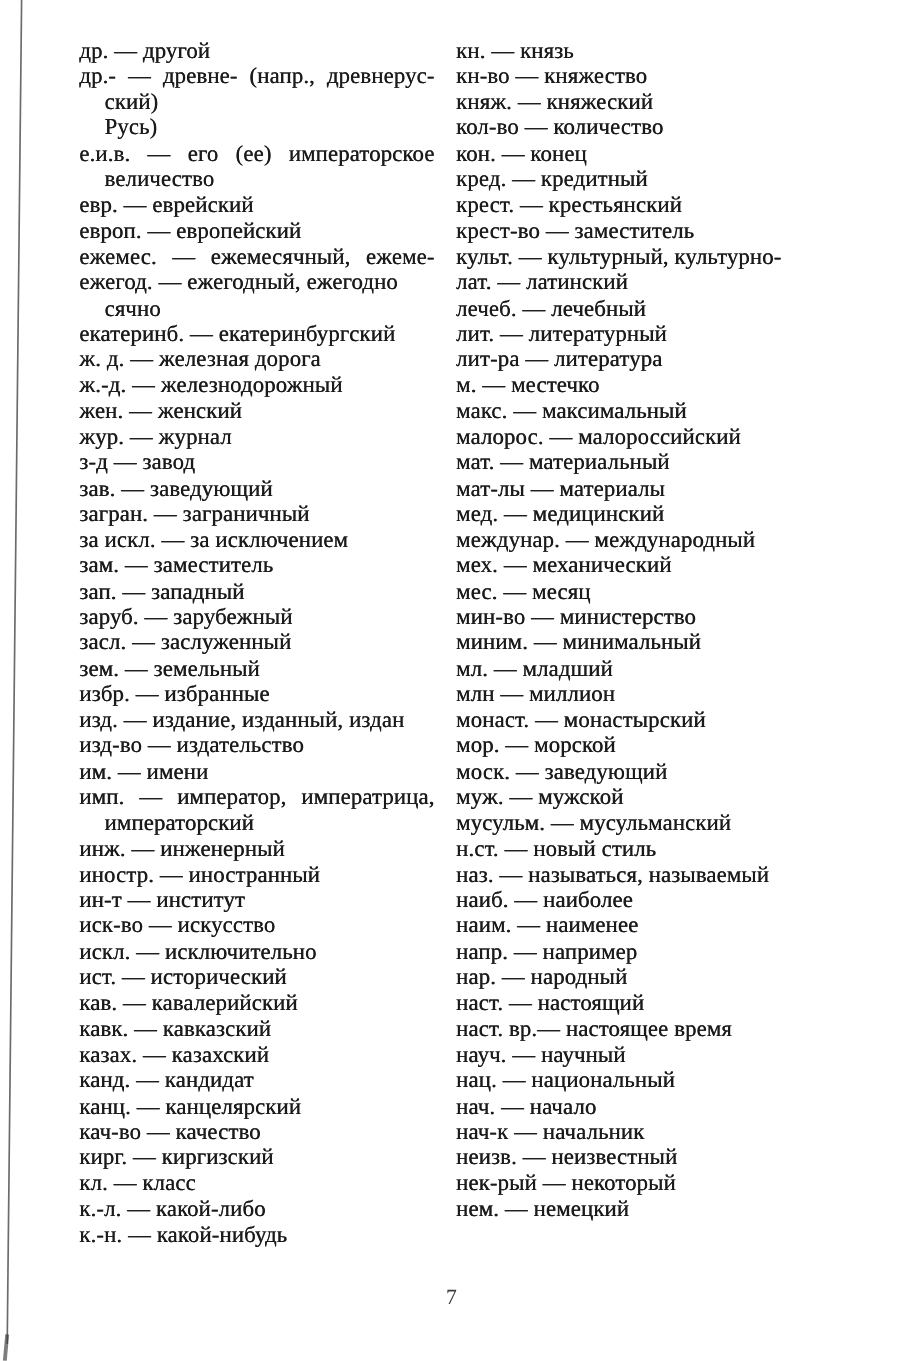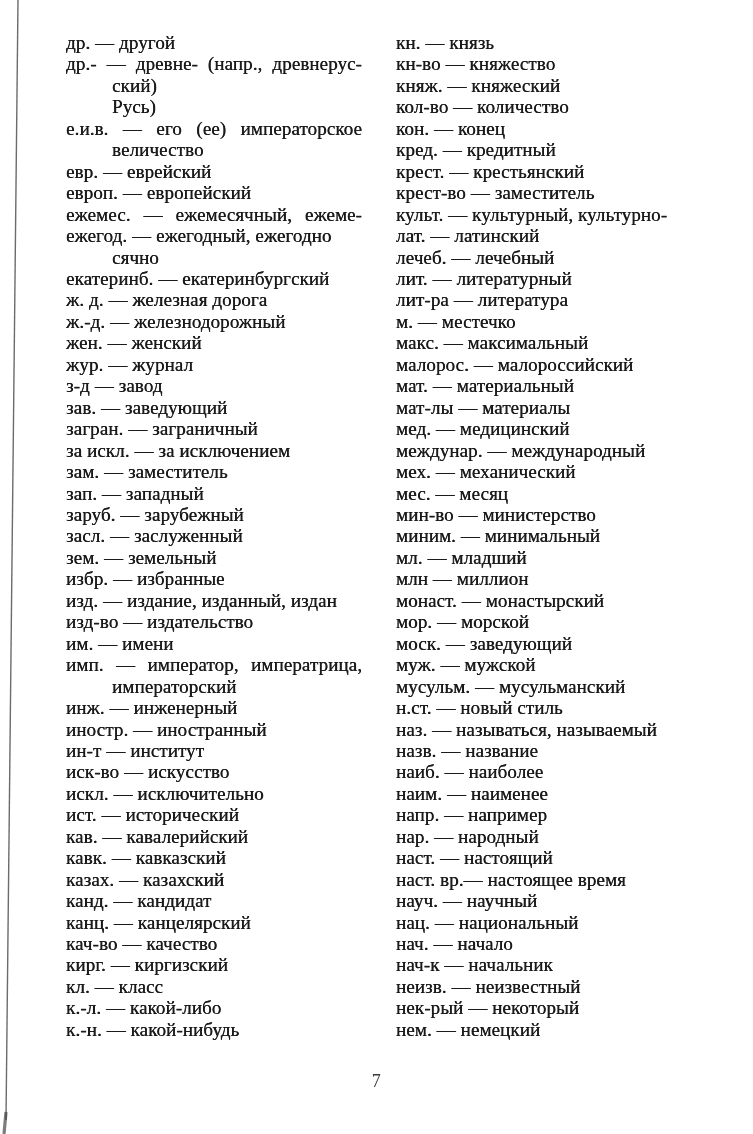--- a/index.html
+++ b/index.html
@@ -30,26 +30,26 @@
   }
   .col {
     position: absolute;
     top: 32px;
     font-size: 19px;
     line-height: 21.45px;
     letter-spacing: 0.1px;
     text-shadow: 0.3px 0 0 currentColor;
   }
   .col-left  { left: 66px;  width: 296px; }
-  .col-right { left: 396px; width: 322px; }
+  .col-right { left: 380px; width: 322px; }
   .line {
     white-space: nowrap;
   }
   .line.indent {
-    margin-left: 46px;
+    margin-left: 21px;
   }
   .line.justify {
     white-space: normal;
     text-align: justify;
     text-align-last: justify;
   }
   .page-number {
     position: absolute;
     top: 1071px;
     left: 0;
@@ -147,21 +147,20 @@
       <div class="line">миним. — минимальный</div>
       <div class="line">мл. — младший</div>
       <div class="line">млн — миллион</div>
       <div class="line">монаст. — монастырский</div>
       <div class="line">мор. — морской</div>
       <div class="line">моск. — заведующий</div>
       <div class="line">муж. — мужской</div>
       <div class="line">мусульм. — мусульманский</div>
       <div class="line">н.ст. — новый стиль</div>
       <div class="line">наз. — называться, называемый</div>
-      <div class="line">назв. — название</div>
       <div class="line">наиб. — наиболее</div>
       <div class="line">наим. — наименее</div>
       <div class="line">напр. — например</div>
       <div class="line">нар. — народный</div>
       <div class="line">наст. — настоящий</div>
       <div class="line">наст. вр.— настоящее время</div>
       <div class="line">науч. — научный</div>
       <div class="line">нац. — национальный</div>
       <div class="line">нач. — начало</div>
       <div class="line">нач-к — начальник</div>

